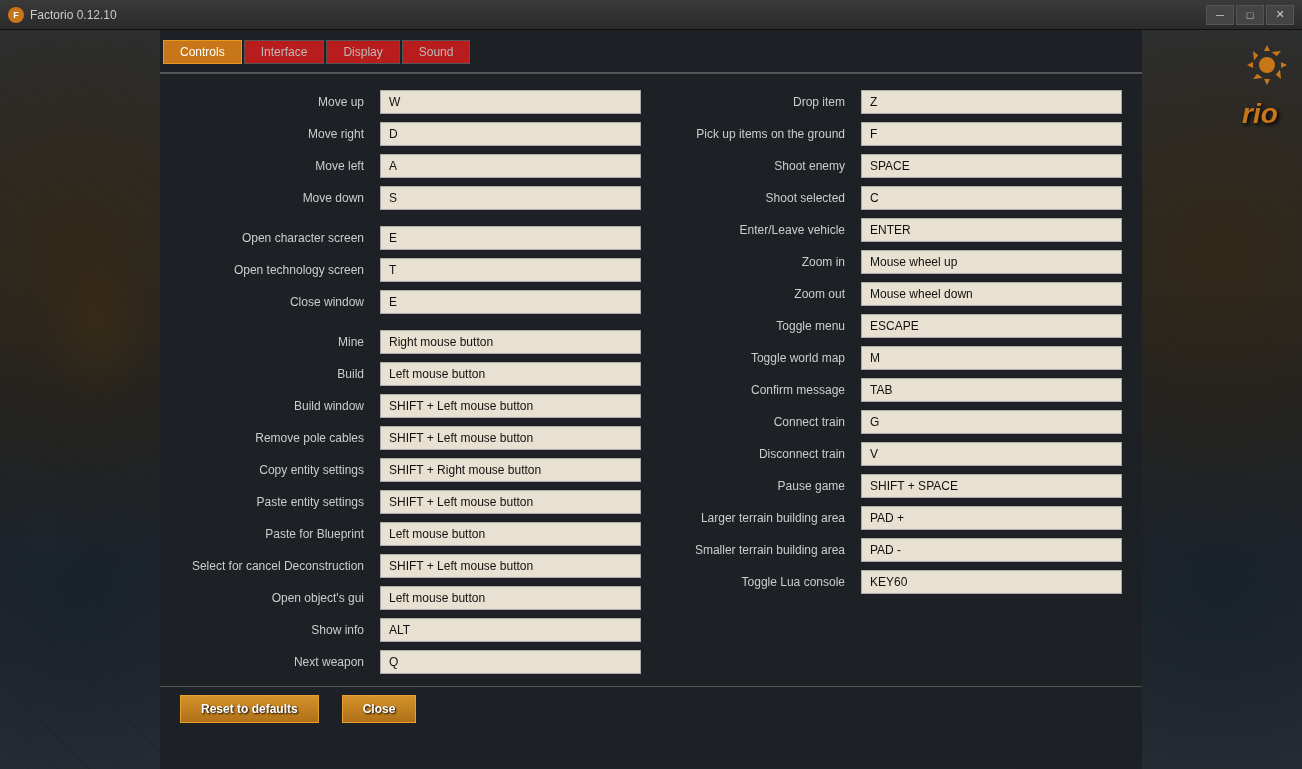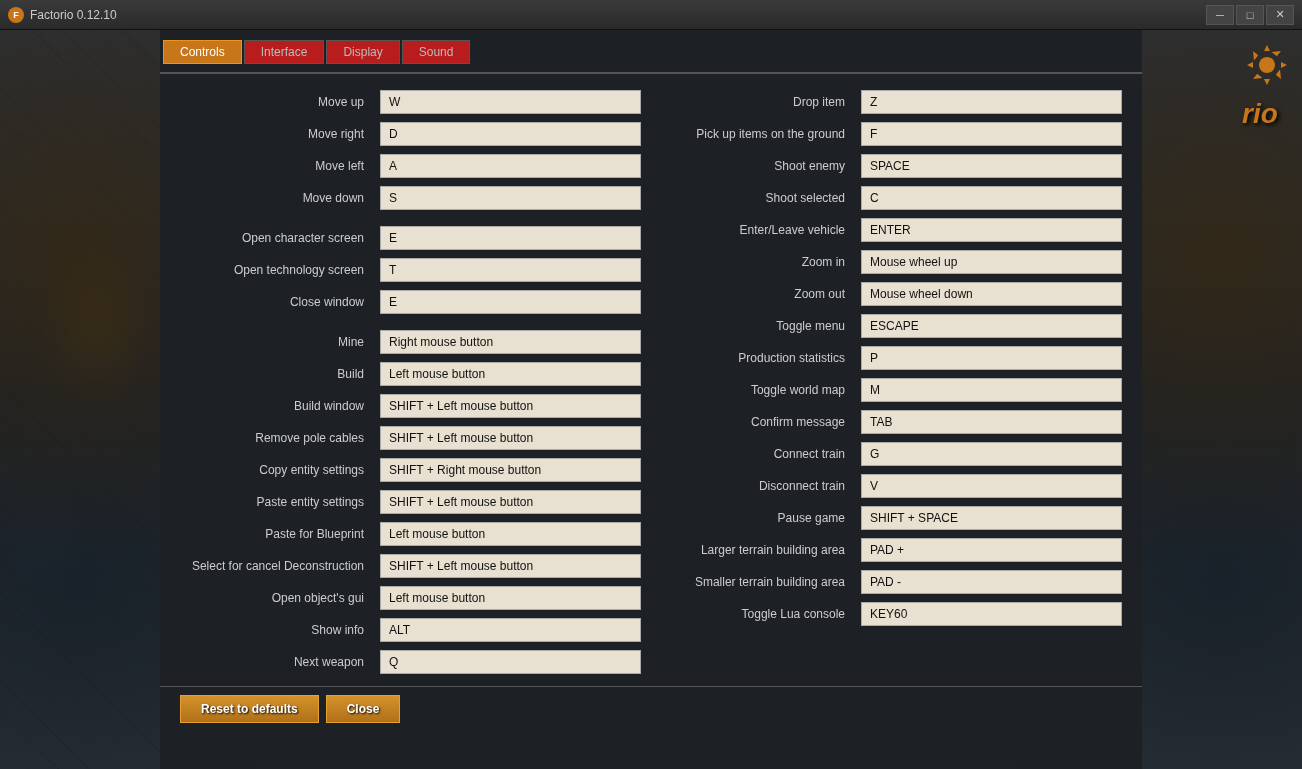--- a/index.html
+++ b/index.html
@@ -175,21 +175,21 @@
       padding: 0 8px;
       font-size: 12px;
       color: #111;
       font-weight: 500;
     }
 
     
     .bottom-bar {
       padding: 8px 20px;
       display: flex;
-      gap: 7px;
+      gap: 23px;
       border-top: 1px solid #555;
       margin-top: 4px;
     }
     .bottom-btn {
       padding: 6px 20px;
       background: linear-gradient(to bottom, #d4922a, #b07018);
       border: 1px solid #e8a030;
       color: #fff;
       font-size: 12px;
       font-weight: bold;
@@ -336,24 +336,20 @@
         </div>
         <div class="kb-row">
           <span class="kb-label">Zoom out</span>
           <div class="kb-value">Mouse wheel down</div>
         </div>
         <div class="kb-row">
           <span class="kb-label">Toggle menu</span>
           <div class="kb-value">ESCAPE</div>
         </div>
         <div class="kb-row">
-          <span class="kb-label">Production statistics</span>
-          <div class="kb-value">P</div>
-        </div>
-        <div class="kb-row">
           <span class="kb-label">Toggle world map</span>
           <div class="kb-value">M</div>
         </div>
         <div class="kb-row">
           <span class="kb-label">Confirm message</span>
           <div class="kb-value">TAB</div>
         </div>
         <div class="kb-row">
           <span class="kb-label">Connect train</span>
           <div class="kb-value">G</div>

